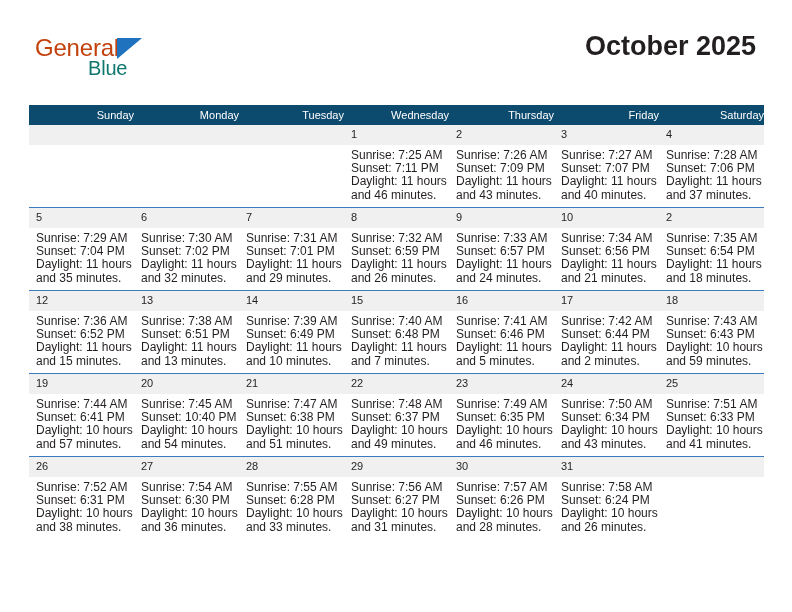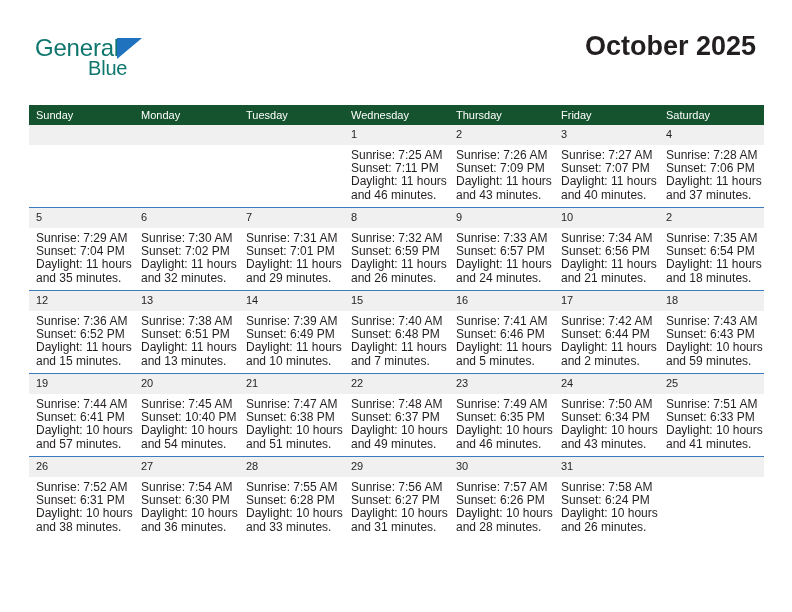--- a/index.html
+++ b/index.html
@@ -35,21 +35,21 @@
     top: 34px;
     width: 230px;
     height: 56px;
   }
   .logo-general {
     position: absolute;
     left: 0;
     top: 0;
     font-size: 24px;
     letter-spacing: -0.2px;
-    color: #0f766e;
+    color: #c2410c;
     font-family: "Liberation Sans", sans-serif;
   }
   .logo-triangle {
     position: absolute;
     left: 82px;
     top: 4px;
     width: 0;
     height: 0;
     border-left: 25px solid #1f72bd;
     border-bottom: 21px solid transparent;
@@ -88,25 +88,25 @@
   
   .calendar {
     position: absolute;
     left: 29px;
     top: 105px;
     width: 735px;
     border-collapse: collapse;
     table-layout: fixed;
   }
   .calendar th {
-    background: #14532d;
+    background: #0c4a6e;
     color: #ffffff;
     font-size: 11px;
     font-weight: normal;
-    text-align: left;
+    text-align: right;
     padding: 4px 0 4px 7px;
     height: 12px;
     border: none;
   }
   .calendar td {
     vertical-align: top;
     padding: 0;
     border: none;
     border-top: 1px solid #3a7cbe;
     height: 82px;

